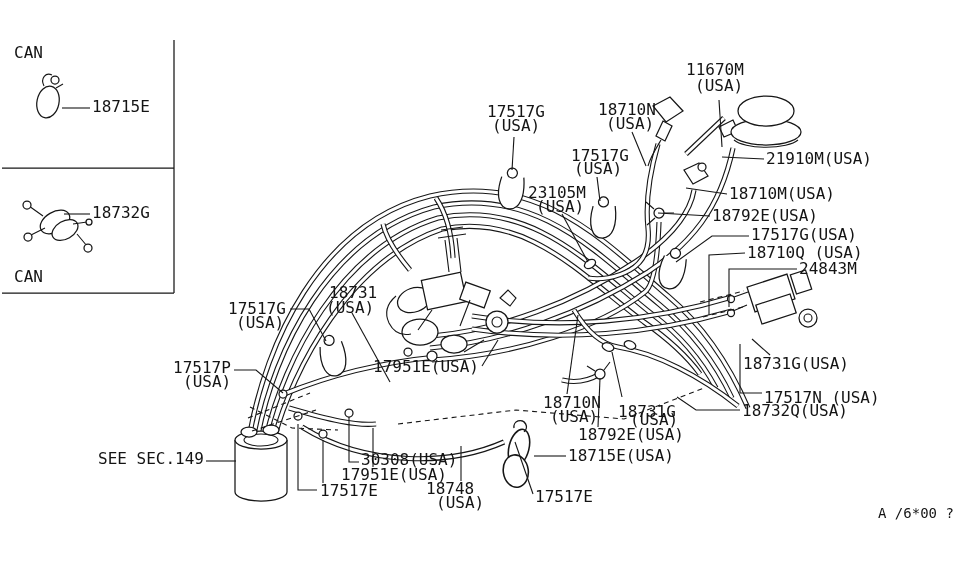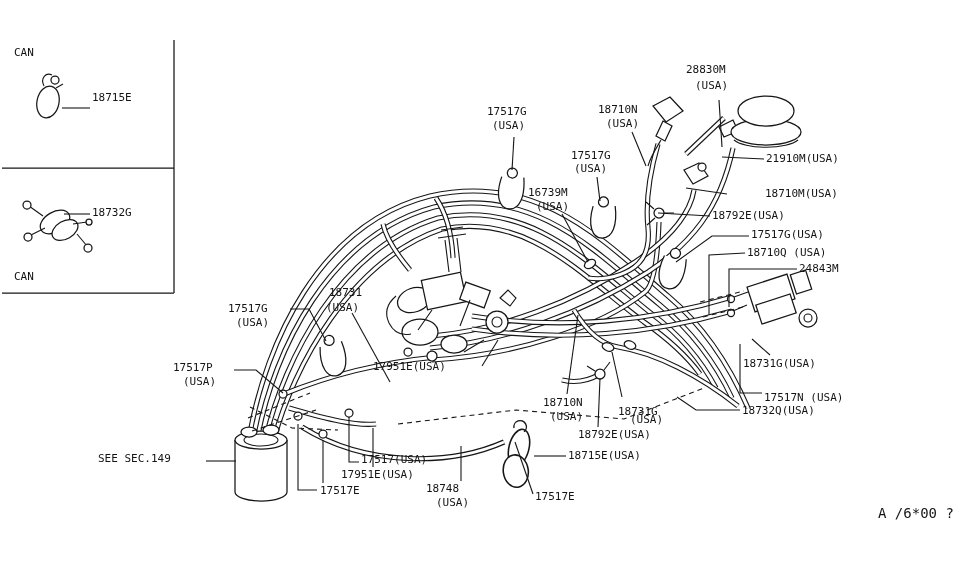--- a/index.html
+++ b/index.html
@@ -1,19 +1,19 @@
 <!DOCTYPE html>
 <html><head>
 <meta charset="utf-8">
 <style>
   html,body{margin:0;padding:0;background:#ffffff;}
   body{width:975px;height:566px;position:relative;overflow:hidden;
        font-family:"DejaVu Sans Mono","Liberation Mono",monospace;}
   #art{position:absolute;left:0;top:0;width:975px;height:566px;}
-  .lbl{position:absolute;font-size:11px;line-height:14px;color:#141414;
+  .lbl{position:absolute;font-size:16px;line-height:14px;color:#141414;
        white-space:pre;letter-spacing:0;}
   .sm{font-size:14px;}
   svg .ln{stroke:#161616;stroke-width:1.25;fill:none;}
   svg .ld{stroke:#161616;stroke-width:1.1;fill:none;}
   svg .dash{stroke:#161616;stroke-width:1.1;fill:none;stroke-dasharray:5 4;}
   svg .ho{stroke:#161616;stroke-width:5.2;fill:none;}
   svg .hi{stroke:#ffffff;stroke-width:3;fill:none;}
   svg .part{stroke:#161616;stroke-width:1.25;fill:#ffffff;}
   svg .det{stroke:#161616;stroke-width:1.1;fill:none;}
 </style>
@@ -223,37 +223,37 @@
     <path class="ld" d="M349,417 L349,462 L359,462"></path>
     <path class="ld" d="M373,428 L373,467"></path>
     <path class="ld" d="M298,424 L298,490 L317,490"></path>
     <path class="ld" d="M323,440 L323,483"></path>
     <path class="ld" d="M461,446 L461,481"></path>
     <path class="ld" d="M533,494 L515,442"></path>
   </g>
 </svg>
 
 <div class="lbl" style="left:14px;top:46px">CAN</div>
-<div class="lbl" style="left:92px;top:91px">18715E</div>
+<div class="lbl" style="left:92px;top:100px">18715E</div>
 <div class="lbl" style="left:92px;top:206px">18732G</div>
 <div class="lbl" style="left:14px;top:270px">CAN</div>
 
 <div class="lbl" style="left:487px;top:105px">17517G</div>
 <div class="lbl" style="left:492px;top:119px">(USA)</div>
 <div class="lbl" style="left:598px;top:103px">18710N</div>
 <div class="lbl" style="left:606px;top:117px">(USA)</div>
-<div class="lbl" style="left:686px;top:63px">28830M</div>
+<div class="lbl" style="left:686px;top:63px">11670M</div>
 <div class="lbl" style="left:695px;top:79px">(USA)</div>
 <div class="lbl" style="left:571px;top:149px">17517G</div>
 <div class="lbl" style="left:574px;top:162px">(USA)</div>
-<div class="lbl" style="left:528px;top:186px">16739M</div>
+<div class="lbl" style="left:528px;top:186px">23105M</div>
 <div class="lbl" style="left:536px;top:200px">(USA)</div>
 
 <div class="lbl" style="left:766px;top:152px">21910M(USA)</div>
-<div class="lbl" style="left:765px;top:187px">18710M(USA)</div>
+<div class="lbl" style="left:729px;top:187px">18710M(USA)</div>
 <div class="lbl" style="left:712px;top:209px">18792E(USA)</div>
 <div class="lbl" style="left:751px;top:228px">17517G(USA)</div>
 <div class="lbl" style="left:747px;top:246px">18710Q (USA)</div>
 <div class="lbl" style="left:799px;top:262px">24843M</div>
 
 <div class="lbl" style="left:329px;top:286px">18731</div>
 <div class="lbl" style="left:326px;top:301px">(USA)</div>
 <div class="lbl" style="left:228px;top:302px">17517G</div>
 <div class="lbl" style="left:236px;top:316px">(USA)</div>
 <div class="lbl" style="left:173px;top:361px">17517P</div>
@@ -264,20 +264,20 @@
 <div class="lbl" style="left:550px;top:410px">(USA)</div>
 <div class="lbl" style="left:618px;top:405px">18731G</div>
 <div class="lbl" style="left:630px;top:413px">(USA)</div>
 <div class="lbl" style="left:743px;top:357px">18731G(USA)</div>
 <div class="lbl" style="left:764px;top:391px">17517N (USA)</div>
 <div class="lbl" style="left:742px;top:404px">18732Q(USA)</div>
 <div class="lbl" style="left:578px;top:428px">18792E(USA)</div>
 <div class="lbl" style="left:568px;top:449px">18715E(USA)</div>
 
 <div class="lbl" style="left:98px;top:452px">SEE SEC.149</div>
-<div class="lbl" style="left:361px;top:453px">17517(USA)</div>
+<div class="lbl" style="left:361px;top:453px">30308(USA)</div>
 <div class="lbl" style="left:341px;top:468px">17951E(USA)</div>
 <div class="lbl" style="left:320px;top:484px">17517E</div>
 <div class="lbl" style="left:426px;top:482px">18748</div>
 <div class="lbl" style="left:436px;top:496px">(USA)</div>
 <div class="lbl" style="left:535px;top:490px">17517E</div>
 
 <div class="lbl sm" style="left:878px;top:506px">A /6*00 ?</div>
 
 </body></html>

